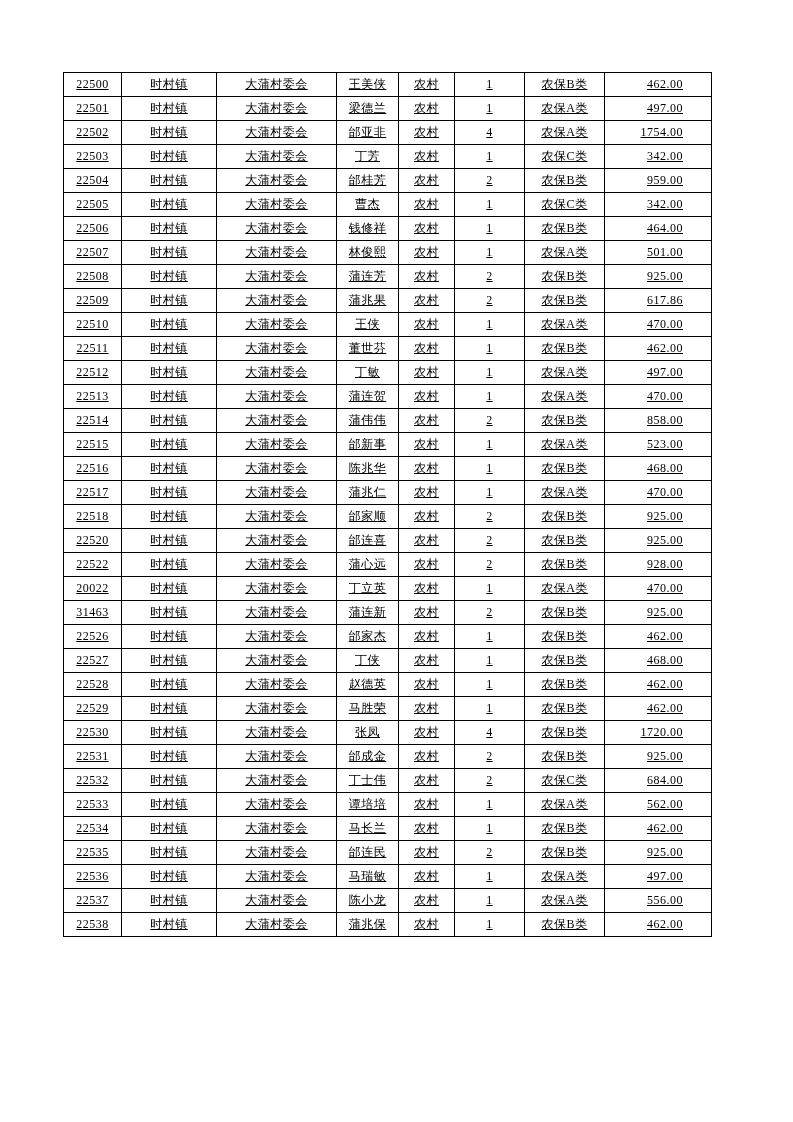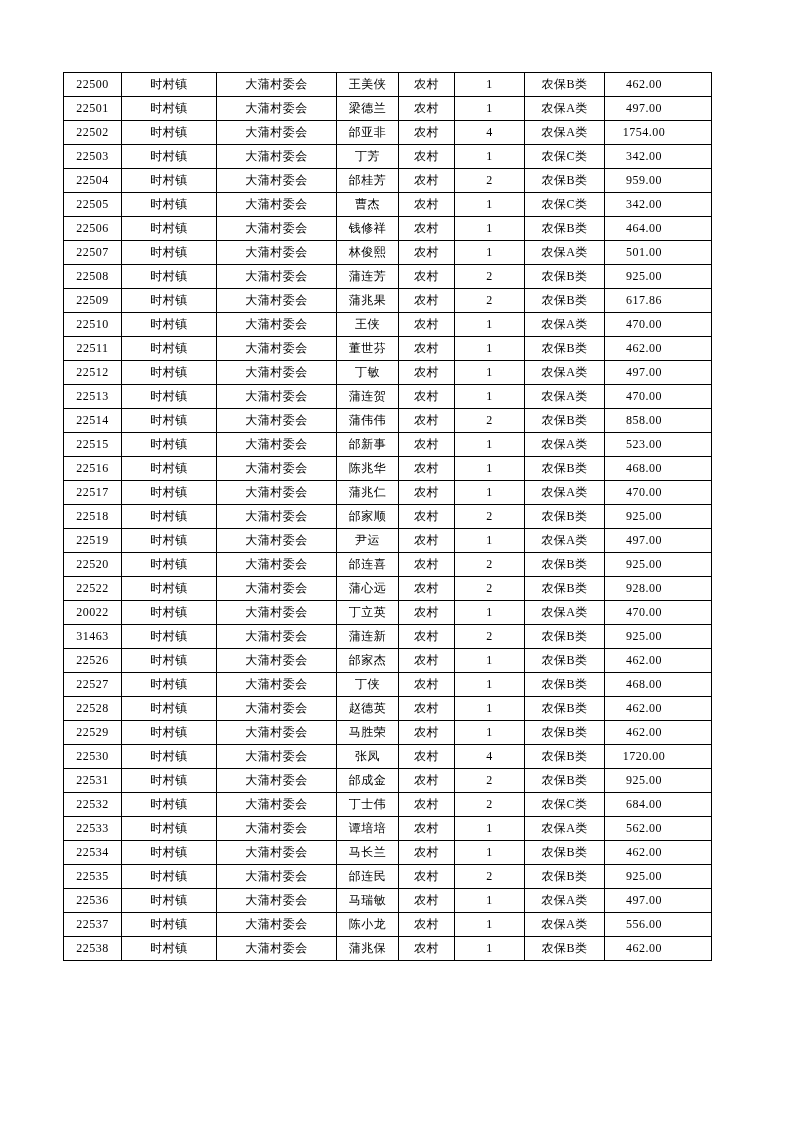--- a/index.html
+++ b/index.html
@@ -20,20 +20,21 @@
     background: #ffffff;
     position: relative;
   }
   table.data-table {
     position: absolute;
     left: 63px;
     top: 72px;
     width: 648px;
     border-collapse: collapse;
     table-layout: fixed;
+    text-decoration: underline;
   }
   table.data-table td {
     border: 1px solid #000000;
     height: 23px;
     padding: 0;
     font-size: 12px;
     text-align: center;
     vertical-align: middle;
     white-space: nowrap;
     overflow: hidden;
@@ -43,21 +44,21 @@
   col.c0 { width: 58px; }
   col.c1 { width: 95px; }
   col.c2 { width: 120px; }
   col.c3 { width: 62px; }
   col.c4 { width: 56px; }
   col.c5 { width: 70px; }
   col.c6 { width: 80px; }
   col.c7 { width: 107px; }
   
   table.data-table td.col-7 {
-    text-align: center;
+    text-align: right;
     padding-right: 28px;
   }
 </style>
 </head>
 <body>
 
 <div class="page">
   <table class="data-table">
     <colgroup>
       <col class="c0">
@@ -254,30 +255,20 @@
           <td class="col-0">22518</td>
           <td class="col-1">时村镇</td>
           <td class="col-2">大蒲村委会</td>
           <td class="col-3">邰家顺</td>
           <td class="col-4">农村</td>
           <td class="col-5">2</td>
           <td class="col-6">农保B类</td>
           <td class="col-7">925.00</td>
         </tr>
         <tr>
-          <td class="col-0">22519</td>
-          <td class="col-1">时村镇</td>
-          <td class="col-2">大蒲村委会</td>
-          <td class="col-3">尹运</td>
-          <td class="col-4">农村</td>
-          <td class="col-5">1</td>
-          <td class="col-6">农保A类</td>
-          <td class="col-7">497.00</td>
-        </tr>
-        <tr>
           <td class="col-0">22520</td>
           <td class="col-1">时村镇</td>
           <td class="col-2">大蒲村委会</td>
           <td class="col-3">邰连喜</td>
           <td class="col-4">农村</td>
           <td class="col-5">2</td>
           <td class="col-6">农保B类</td>
           <td class="col-7">925.00</td>
         </tr>
         <tr>

